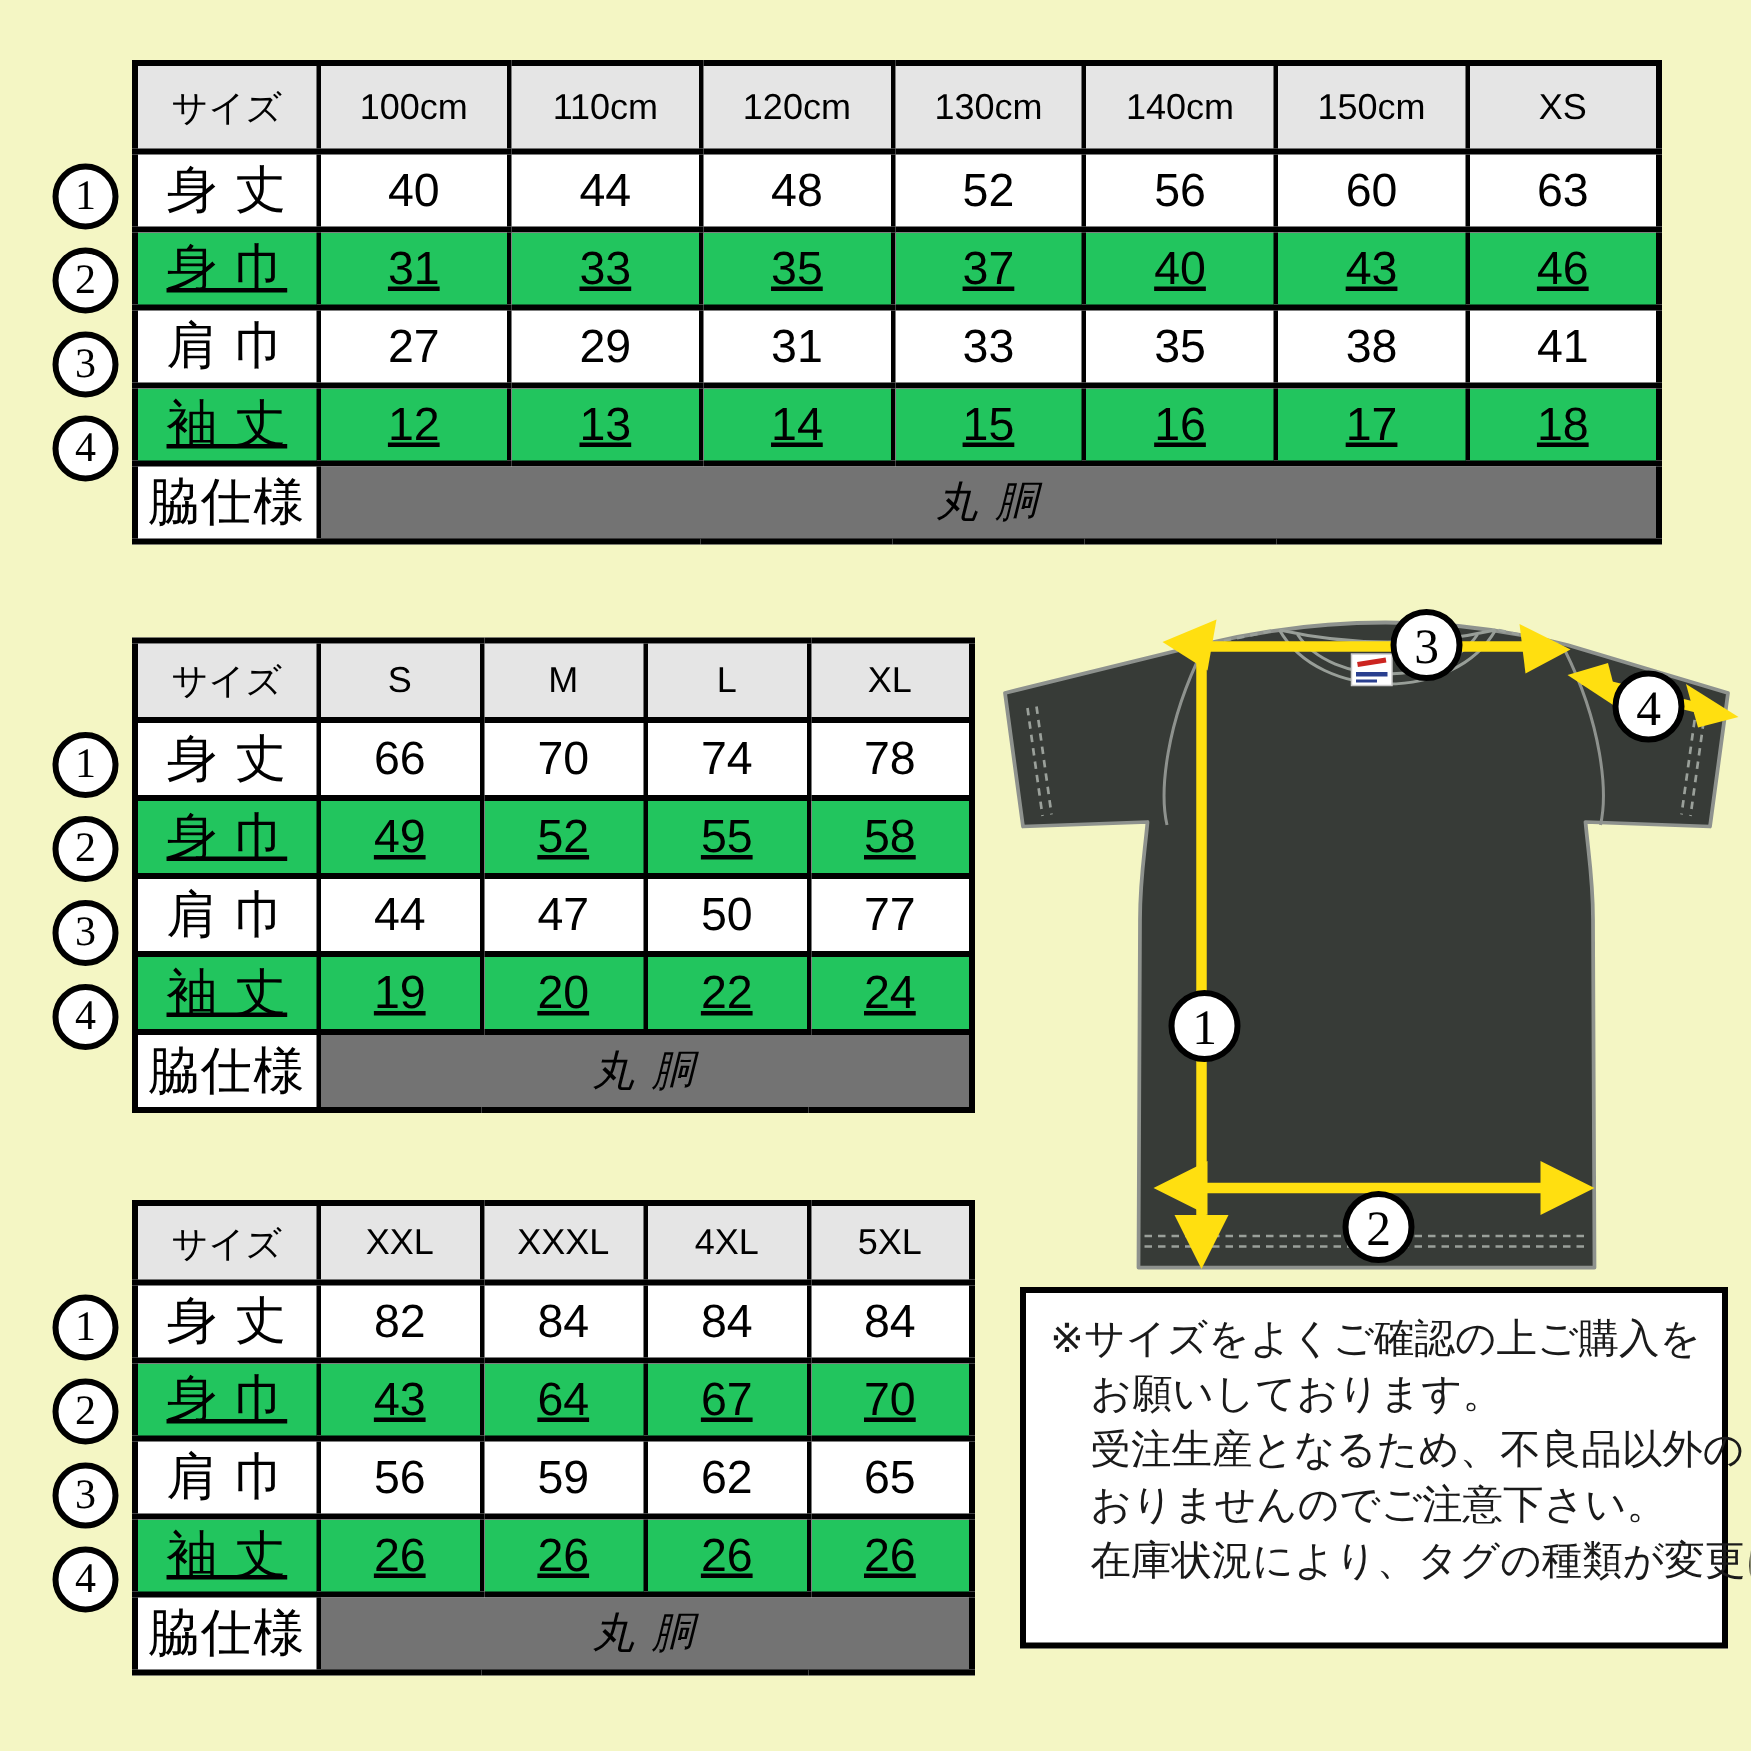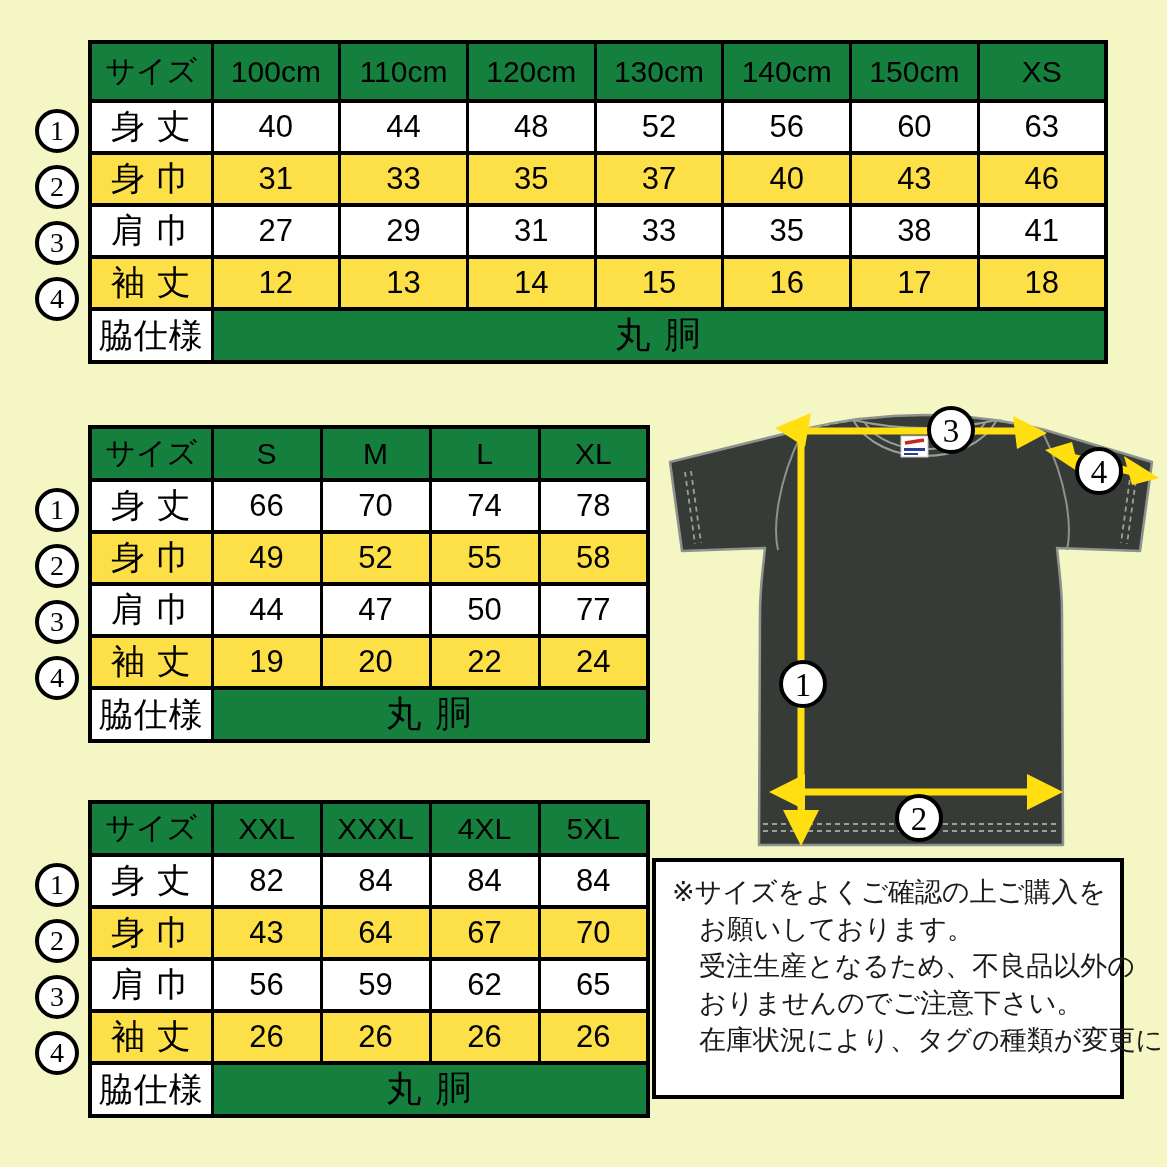--- a/index.html
+++ b/index.html
@@ -17,25 +17,25 @@
   .tblwrap{position:absolute;}
   .tblwrap table{
     border-collapse:collapse;table-layout:fixed;width:100%;
     background:#fff;border:4px solid #000;
   }
   .tblwrap td{
     border:4px solid #000;border-left-width:3px;border-right-width:3px;
     text-align:center;vertical-align:middle;padding:0;color:#000;overflow:hidden;
     white-space:nowrap;
   }
-  .tblwrap thead td{height:var(--hh,55px);background:#15803d;font-size:30px;}
+  .tblwrap thead td{height:var(--hh,55px);background:#e5e5e5;font-size:24px;}
   .tblwrap tbody td{height:48px;font-size:31px;}
-  .tblwrap tr.gray td{background:#fde047;}
+  .tblwrap tr.gray td{background:#22c55e;text-decoration:underline;}
   .tblwrap td.lb{font-size:34px;letter-spacing:1px;}
-  .tblwrap td.spec{font-size:36px;letter-spacing:2px;background:#15803d;}
+  .tblwrap td.spec{font-size:28px;letter-spacing:2px;background:#737373;font-style:italic;}
   .tblwrap col.c-label{width:122px;}
   .w-kids {left:88px;top:40px; width:1020px;--hh:55px;}
   .w-adult{left:88px;top:425px;width:562px; --hh:49px;}
   .w-big  {left:88px;top:800px;width:562px; --hh:49px;}
 
   
   .mcirc{
     position:absolute;left:-53px;width:36px;height:36px;
     border:4px solid #000;border-radius:50%;background:#fff;
     display:flex;align-items:center;justify-content:center;
@@ -46,21 +46,21 @@
   
   .diagram{position:absolute;left:655px;top:398px;width:512px;height:465px;}
   .diagram svg{display:block;}
   .dcirc-text{
     font-family:"Liberation Serif","DejaVu Serif",serif;
     font-size:33px;fill:#000;text-anchor:middle;
   }
 
   
   .notebox{
-    position:absolute;left:652px;top:858px;width:472px;height:241px;
+    position:absolute;left:680px;top:858px;width:472px;height:241px;
     background:#fff;border:4px solid #000;box-sizing:border-box;
     padding:12px 14px 0 16px;
   }
   .notebox .nline{
     font-size:27px;line-height:37px;color:#1a1a1a;
     letter-spacing:0px;white-space:nowrap;
   }
   .notebox .indent{padding-left:27px;}
 </style>
 </head>

